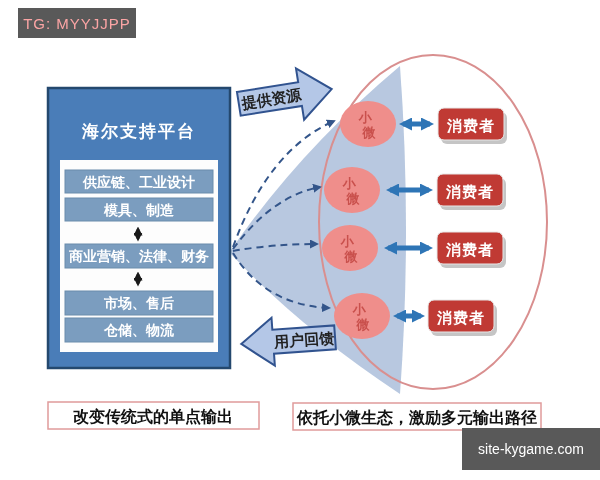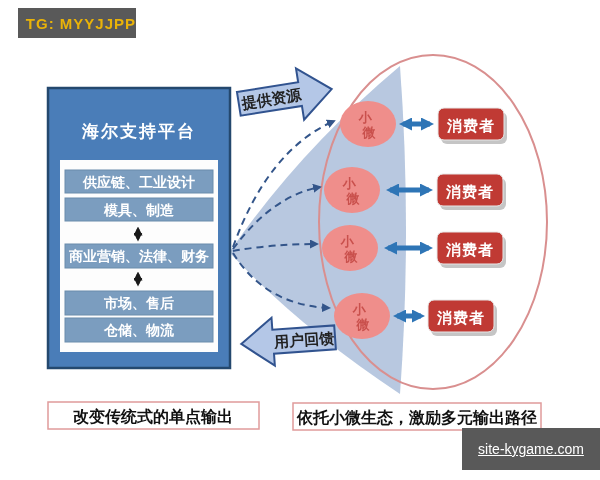--- a/index.html
+++ b/index.html
@@ -3,27 +3,27 @@
 <meta charset="utf-8">
 <style>
   html,body{margin:0;padding:0;}
   body{
     width:600px;height:480px;background:#ffffff;overflow:hidden;
     font-family:"Liberation Sans","DejaVu Sans",sans-serif;
   }
   #stage{position:relative;width:600px;height:480px;background:#ffffff;}
   .badge{
     position:absolute;left:18px;top:8px;width:118px;height:30px;
-    background:#595959;color:#eab308;font-size:15px;font-weight:bold;
-    letter-spacing:1px;display:flex;align-items:center;justify-content:flex-end;
+    background:#595959;color:#fca5a5;font-size:15px;font-weight:normal;
+    letter-spacing:1px;display:flex;align-items:center;justify-content:center;
   }
   .watermark{
     position:absolute;right:0;bottom:10px;width:138px;height:42px;
     background:#595959;color:#ffffff;font-size:14px;
-    display:flex;align-items:center;justify-content:center;text-decoration:underline;
+    display:flex;align-items:center;justify-content:center;
   }
   svg{position:absolute;left:0;top:0;}
   text{font-family:"Liberation Sans","DejaVu Sans",sans-serif;}
   .bar-label{fill:#ffffff;font-size:14px;font-weight:bold;}
   .title-label{fill:#ffffff;font-size:17px;font-weight:bold;letter-spacing:2px;}
   .micro-label{fill:#c9504c;font-size:13px;font-weight:bold;}
   .consumer-label{fill:#ffffff;font-size:15px;font-weight:bold;letter-spacing:1px;}
   .flow-label{fill:#222222;font-size:15px;font-weight:bold;}
   .caption-label{fill:#111111;font-size:16px;font-weight:bold;}
 </style>

